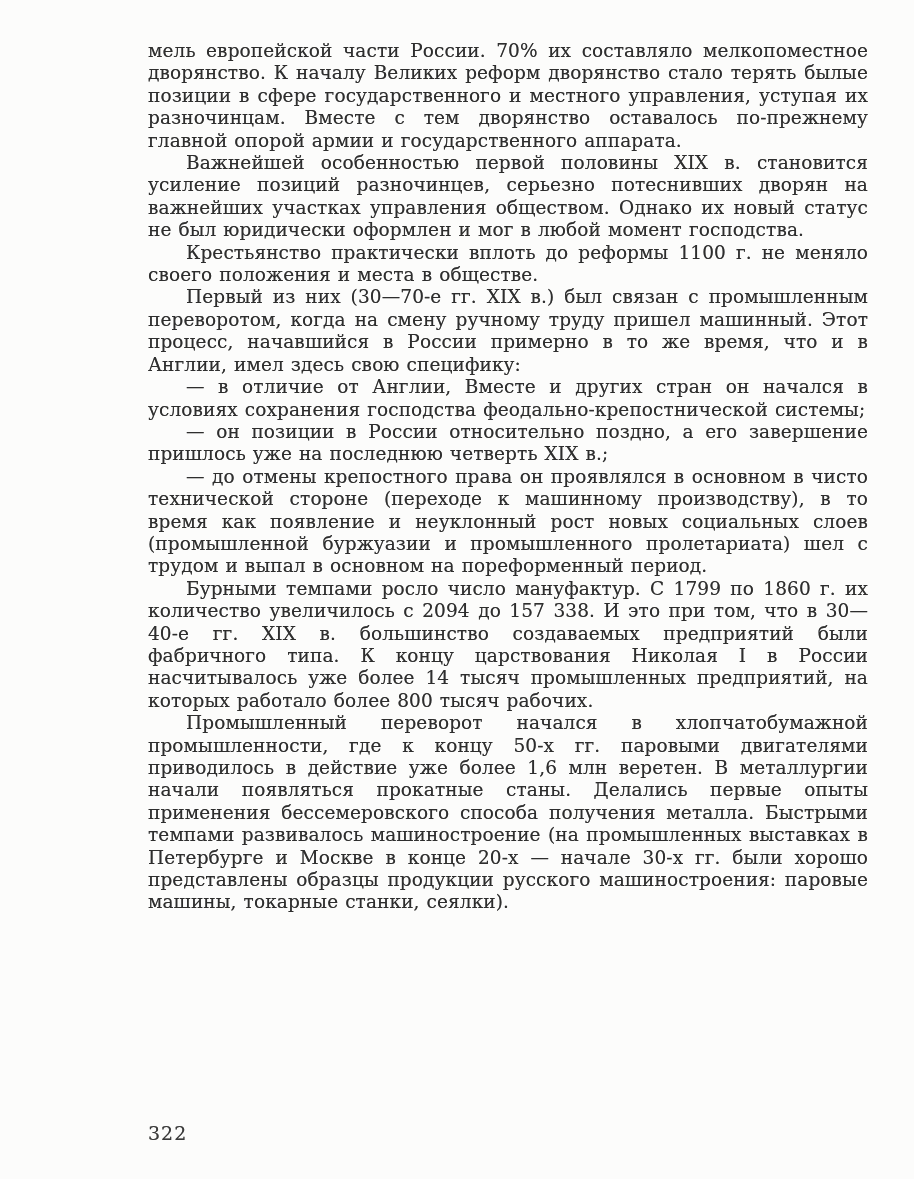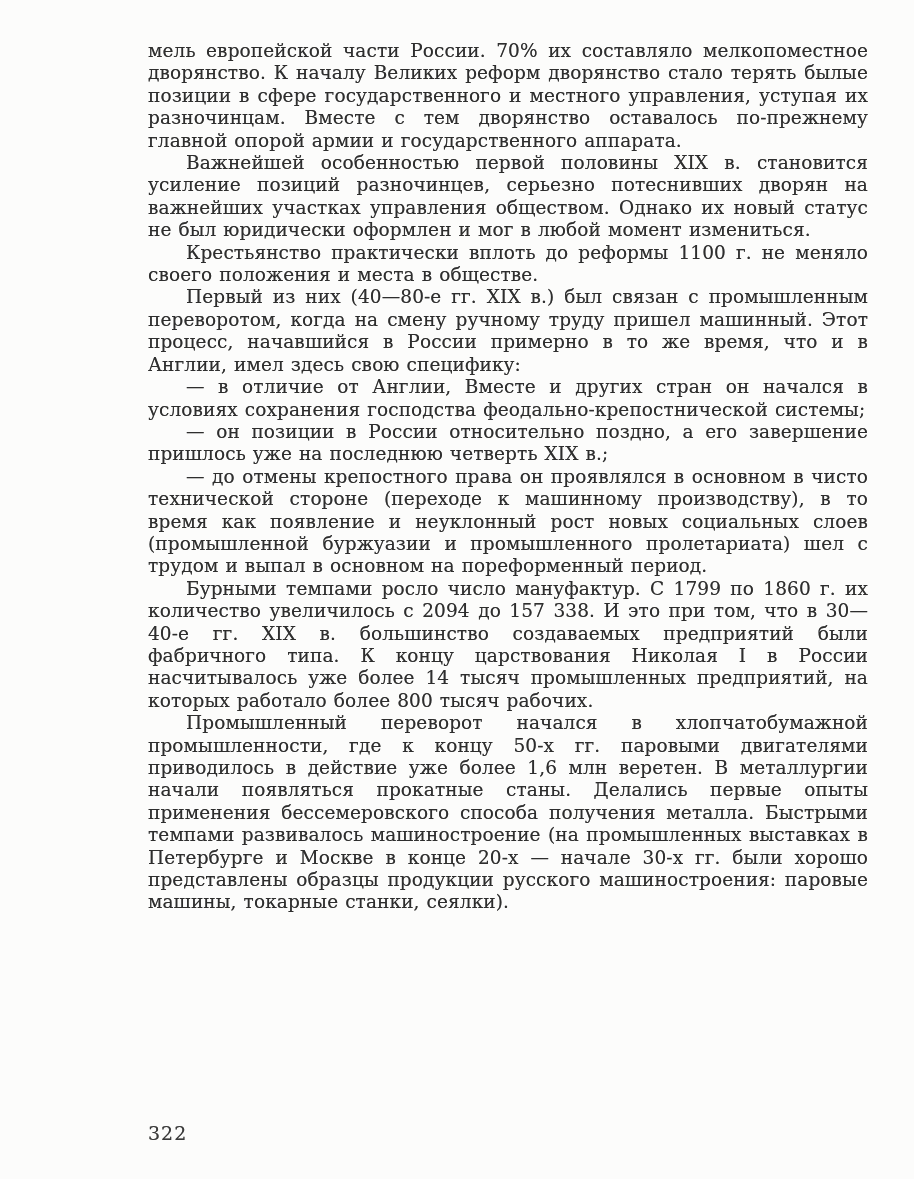--- a/index.html
+++ b/index.html
@@ -50,26 +50,26 @@
   }
 </style>
 </head>
 <body>
 
 <div class="page">
   <div class="text-block">
 
     <p class="para noindent">мель европейской части России. 70% их составляло мелкопоместное дворянство. К началу Великих реформ дворянство стало терять былые позиции в сфере государственного и местного управления, уступая их разночинцам. Вместе с тем дворянство оставалось по-прежнему главной опорой армии и государственного аппарата.</p>
 
-    <p class="para">Важнейшей особенностью первой половины XIX в. становится усиление позиций разночинцев, серьезно потеснивших дворян на важнейших участках управления обществом. Однако их новый статус не был юридически оформлен и мог в любой момент измениться.</p>
+    <p class="para">Важнейшей особенностью первой половины XIX в. становится усиление позиций разночинцев, серьезно потеснивших дворян на важнейших участках управления обществом. Однако их новый статус не был юридически оформлен и мог в любой момент господства.</p>
 
     <p class="para">Крестьянство практически вплоть до реформы 1100 г. не меняло своего положения и места в обществе.</p>
 
 
-    <p class="para">Первый из них (40—80-е гг. XIX в.) был связан с промышленным переворотом, когда на смену ручному труду пришел машинный. Этот процесс, начавшийся в России примерно в то же время, что и в Англии, имел здесь свою специфику:</p>
+    <p class="para">Первый из них (30—70-е гг. XIX в.) был связан с промышленным переворотом, когда на смену ручному труду пришел машинный. Этот процесс, начавшийся в России примерно в то же время, что и в Англии, имел здесь свою специфику:</p>
 
     <p class="para">— в отличие от Англии, Вместе и других стран он начался в условиях сохранения господства феодально-крепостнической системы;</p>
 
     <p class="para">— он позиции в России относительно поздно, а его завершение пришлось уже на последнюю четверть XIX в.;</p>
 
     <p class="para">— до отмены крепостного права он проявлялся в основном в чисто технической стороне (переходе к машинному производству), в то время как появление и неуклонный рост новых социальных слоев (промышленной буржуазии и промышленного пролетариата) шел с трудом и выпал в основном на пореформенный период.</p>
 
     <p class="para">Бурными темпами росло число мануфактур. С 1799 по 1860 г. их количество увеличилось с 2094 до 157 338. И это при том, что в 30—40-е гг. XIX в. большинство создаваемых предприятий были фабричного типа. К концу царствования Николая I в России насчитывалось уже более 14 тысяч промышленных предприятий, на которых работало более 800 тысяч рабочих.</p>
 
     <p class="para">Промышленный переворот начался в хлопчатобумажной промышленности, где к концу 50-х гг. паровыми двигателями приводилось в действие уже более 1,6 млн веретен. В металлургии начали появляться прокатные станы. Делались первые опыты применения бессемеровского способа получения металла. Быстрыми темпами развивалось машиностроение (на промышленных выставках в Петербурге и Москве в конце 20-х — начале 30-х гг. были хорошо представлены образцы продукции русского машиностроения: паровые машины, токарные станки, сеялки).</p>

